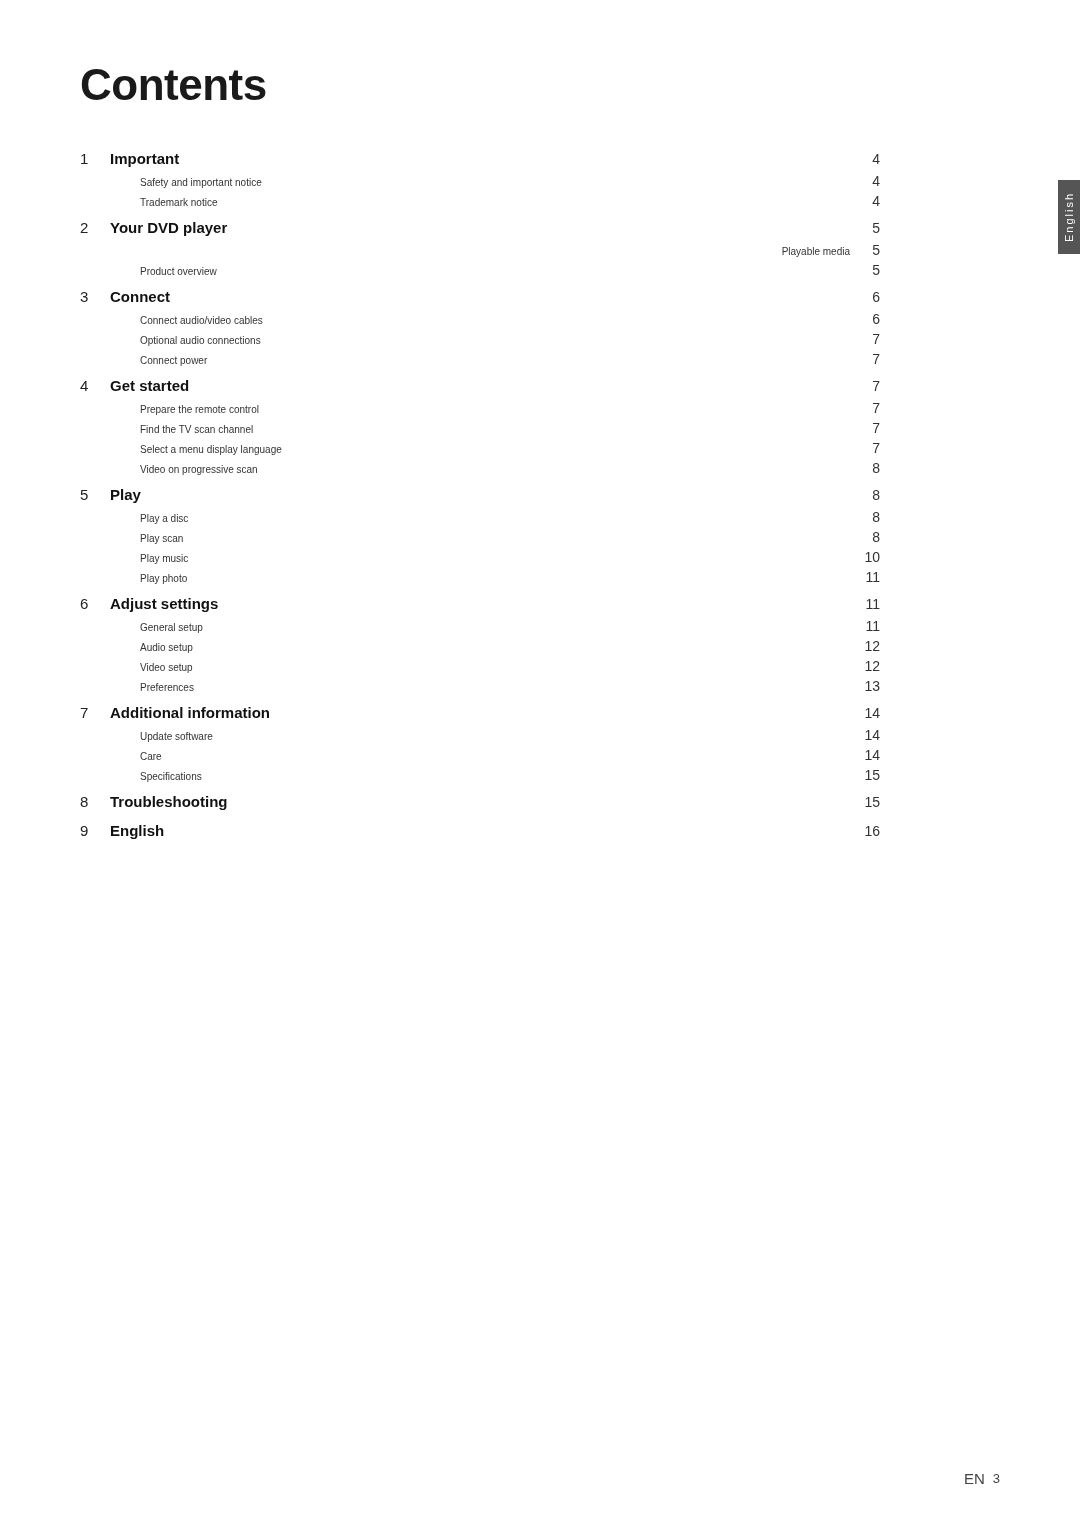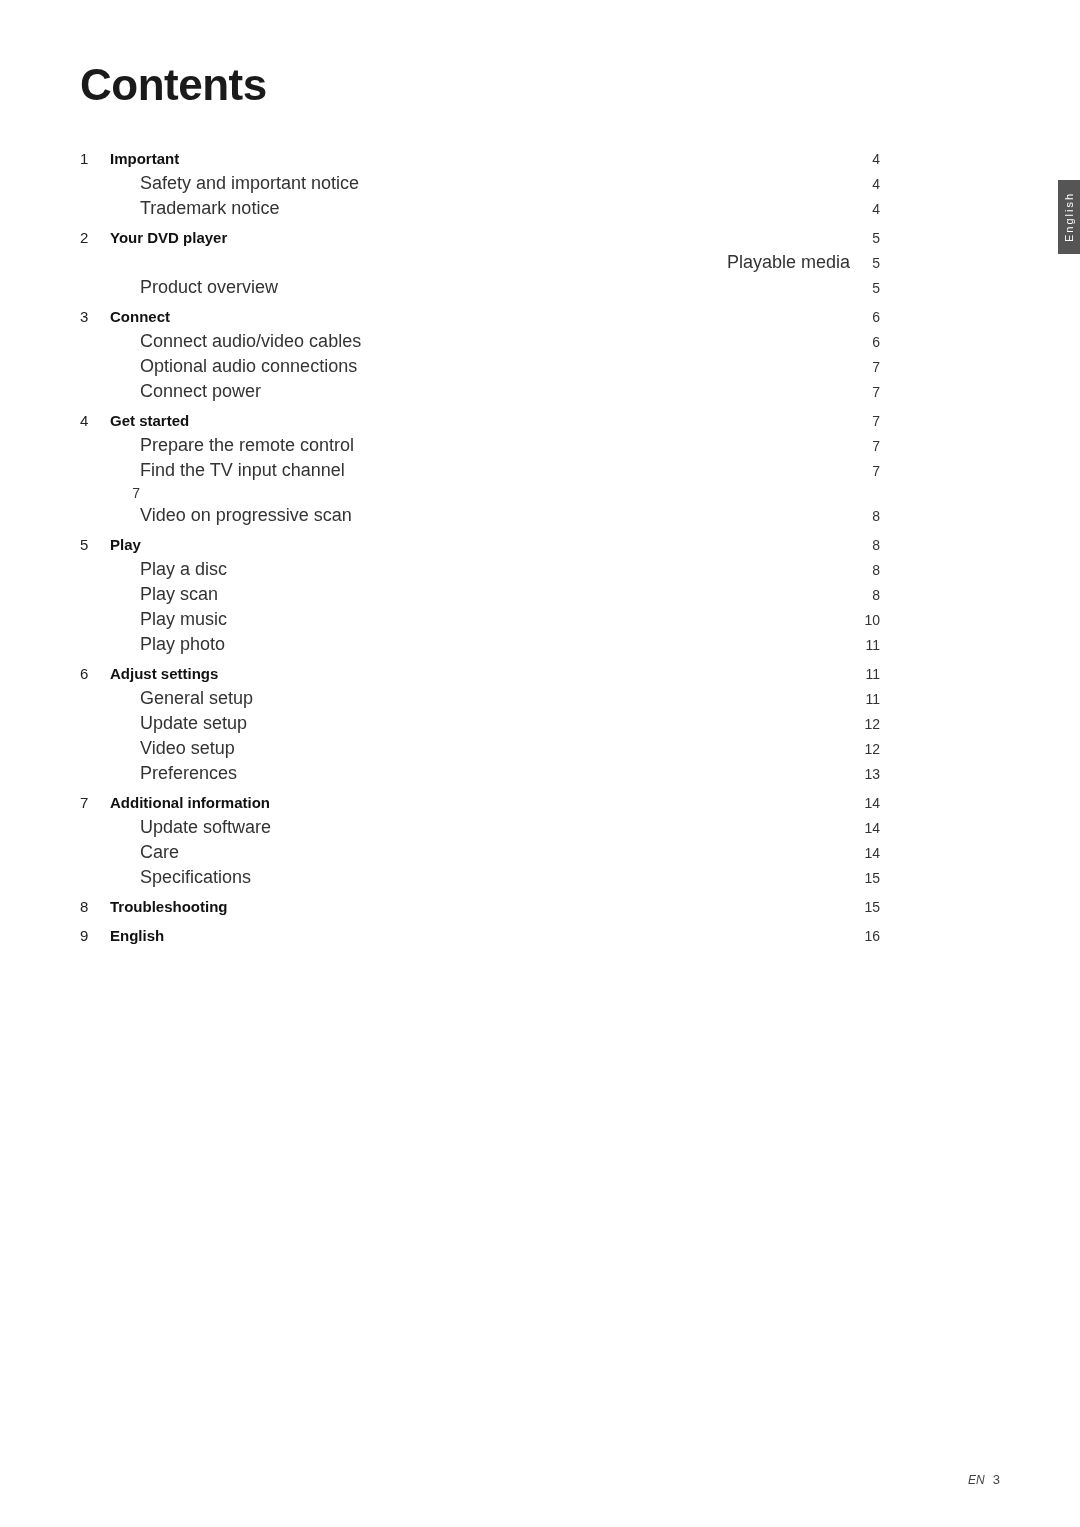--- a/index.html
+++ b/index.html
@@ -55,21 +55,21 @@
     }
 
     .section-title {
       font-size: 15px;
       font-weight: bold;
       flex: 1;
       color: #111;
     }
 
     .sub-title {
-      font-size: 18px;
+      font-size: 10px;
       font-weight: normal;
       flex: 1;
       color: #333;
       margin-left: 30px;
     }
 
     .page-num {
       font-size: 14px;
       color: #333;
       min-width: 30px;
@@ -120,22 +120,21 @@
       bottom: 40px;
       right: 80px;
       display: flex;
       align-items: center;
       gap: 8px;
       font-size: 13px;
       color: #444;
     }
 
     .footer-en {
-      font-size: 12px;
-      font-style: italic;
+      font-size: 15px;
     }
 
     .footer-pagenum {
       font-size: 13px;
     }
   </style>
 </head>
 <body>
 
 <div class="page-container">
@@ -205,25 +204,26 @@
           <span class="section-title">Get started</span>
           <span class="page-num">7</span>
         </div>
         <div class="sub-row">
           <span class="section-num"></span>
           <span class="sub-title" style="margin-left: 0px; padding-left: 30px;">Prepare the remote control</span>
           <span class="page-num">7</span>
         </div>
         <div class="sub-row">
           <span class="section-num"></span>
-          <span class="sub-title" style="margin-left: 0px; padding-left: 30px;">Find the TV input channel</span>
-          <span class="page-num">7</span>
-        </div>
-        <div class="sub-row">
-          <span class="section-num"></span>
+          <span class="sub-title" style="margin-left: 0px; padding-left: 30px;">Find the TV scan channel</span>
+          <span class="page-num">7</span>
+        </div>
+        <div class="sub-row">
+          <span class="section-num"></span>
+          <span class="sub-title" style="margin-left: 0px; padding-left: 30px;">Select a menu display language</span>
           <span class="page-num">7</span>
         </div>
         <div class="sub-row">
           <span class="section-num"></span>
           <span class="sub-title" style="margin-left: 0px; padding-left: 30px;">Video on progressive scan</span>
           <span class="page-num">8</span>
         </div>
       </div>
       <div class="section-block">
         <div class="toc-section-header">
@@ -258,21 +258,21 @@
           <span class="section-title">Adjust settings</span>
           <span class="page-num">11</span>
         </div>
         <div class="sub-row">
           <span class="section-num"></span>
           <span class="sub-title" style="margin-left: 0px; padding-left: 30px;">General setup</span>
           <span class="page-num">11</span>
         </div>
         <div class="sub-row">
           <span class="section-num"></span>
-          <span class="sub-title" style="margin-left: 0px; padding-left: 30px;">Update setup</span>
+          <span class="sub-title" style="margin-left: 0px; padding-left: 30px;">Audio setup</span>
           <span class="page-num">12</span>
         </div>
         <div class="sub-row">
           <span class="section-num"></span>
           <span class="sub-title" style="margin-left: 0px; padding-left: 30px;">Video setup</span>
           <span class="page-num">12</span>
         </div>
         <div class="sub-row">
           <span class="section-num"></span>
           <span class="sub-title" style="margin-left: 0px; padding-left: 30px;">Preferences</span>

